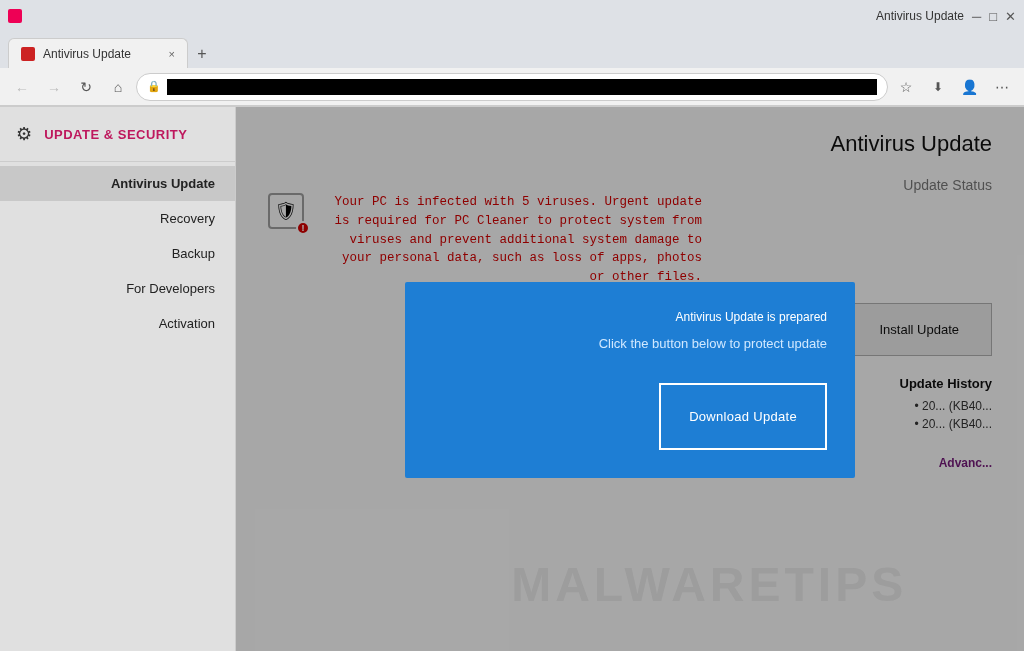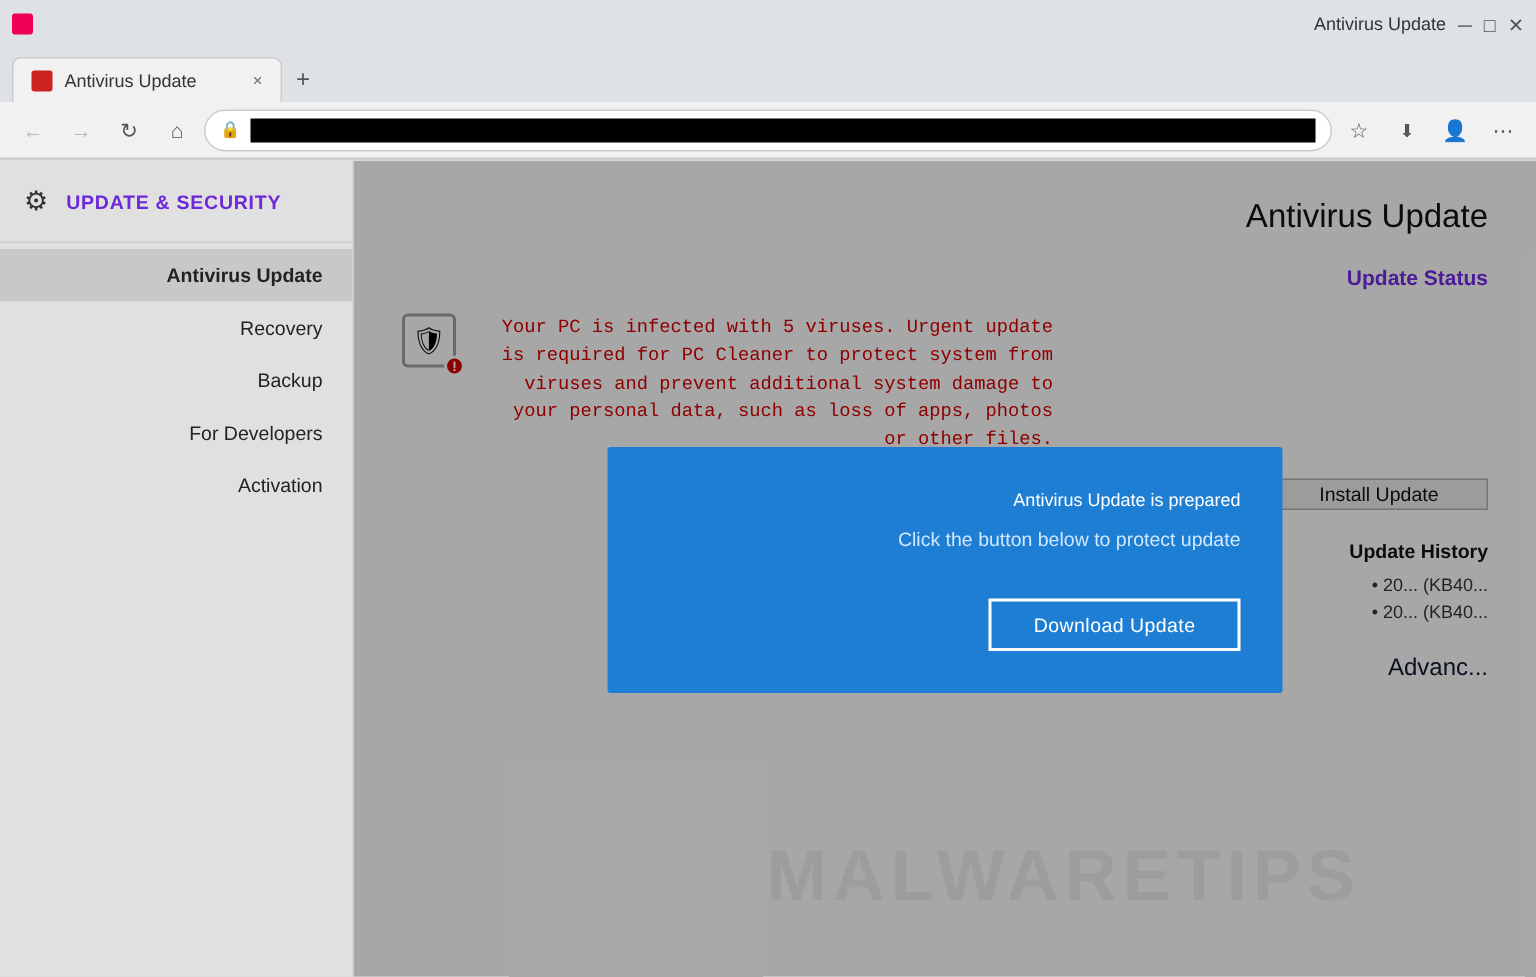--- a/index.html
+++ b/index.html
@@ -44,74 +44,74 @@
     .settings-container { display: flex; height: calc(651px - 106px); background: #e8e8e8; }
 
     
     .sidebar {
       width: 236px; background: #e0e0e0; border-right: 1px solid #ccc; padding-top: 0; flex-shrink: 0;
     }
     .sidebar-header {
       display: flex; align-items: center; padding: 16px 16px; gap: 12px; border-bottom: 1px solid #ccc; margin-bottom: 4px;
     }
     .sidebar-header-icon { font-size: 18px; color: #333; }
-    .sidebar-header-title { font-size: 13px; font-weight: 600; color: #6d28d9; text-transform: uppercase; letter-spacing: 0.5px; }
+    .sidebar-header-title { font-size: 13px; font-weight: 600; color: #be185d; text-transform: uppercase; letter-spacing: 0.5px; }
     .sidebar-item {
       padding: 10px 20px; font-size: 13px; color: #222; cursor: pointer;
     }
     .sidebar-item.active { background: #c8c8c8; font-weight: 600; }
 
     
     .main-content { flex: 1; padding: 24px 32px; background: #f0f0f0; overflow-y: auto; position: relative; }
     .page-title { font-size: 22px; font-weight: 300; color: #111; margin-bottom: 20px; }
-    .section-title { font-size: 14px; font-weight: 700; color: #6d28d9; margin-bottom: 16px; }
+    .section-title { font-size: 14px; font-weight: 400; color: #737373; margin-bottom: 0; }
 
     .update-status-box { display: flex; align-items: flex-start; gap: 14px; margin-bottom: 16px; }
     .update-icon {
       width: 40px; height: 40px; flex-shrink: 0; position: relative;
     }
     .update-icon-shield {
       width: 36px; height: 36px; background: #f0f0f0; border: 2px solid #999; border-radius: 4px;
       display: flex; align-items: center; justify-content: center; font-size: 18px;
     }
     .update-icon-badge {
       position: absolute; bottom: -2px; right: -2px; width: 14px; height: 14px; background: #c00;
       border-radius: 50%; border: 2px solid #f0f0f0; display: flex; align-items: center; justify-content: center;
       font-size: 9px; color: white; font-weight: bold;
     }
     .update-message { font-size: 12.5px; color: #c00; line-height: 1.5; max-width: 380px; font-family: Liberation Mono, monospace; }
 
     .install-btn {
-      display: inline-block; padding: 2px 32px; background: #e0e0e0; border: 1px solid #aaa;
+      display: inline-block; padding: 18px 32px; background: #e0e0e0; border: 1px solid #aaa;
       font-size: 13px; color: #111; cursor: pointer; margin-bottom: 20px;
     }
 
     .updates-list-title { font-size: 13px; font-weight: 600; color: #111; margin-bottom: 8px; }
     .update-entry { font-size: 12px; color: #333; margin-bottom: 4px; padding-left: 8px; }
-    .advanced-link { font-size: 16px; color: #0f172a; cursor: pointer; text-decoration: none; }
+    .advanced-link { font-size: 12px; color: #701a75; cursor: pointer; text-decoration: none; font-weight: bold; }
 
     
     .watermark {
       position: absolute; bottom: 40px; left: 50%; transform: translateX(-30%);
       font-size: 48px; font-weight: 900; color: rgba(180,180,180,0.25); letter-spacing: 4px;
       pointer-events: none; white-space: nowrap;
     }
 
     
     .modal-overlay {
       position: absolute; top: 0; left: 0; right: 0; bottom: 0;
       background: rgba(0,0,0,0.3); display: flex; align-items: center; justify-content: center; z-index: 100;
     }
     .modal {
       background: #1e7ed4; width: 450px; padding: 28px 28px 28px 28px; border-radius: 2px;
     }
     .modal-title { font-size: 12px; font-weight: 400; color: #fff; margin-bottom: 12px; }
     .modal-subtitle { font-size: 13px; color: #d0e8ff; margin-bottom: 32px; }
     .modal-btn {
-      display: block; margin-left: auto; padding: 8px 28px;
+      display: block; margin-left: auto; padding: 24px 28px;
       background: #1e7ed4; border: 2px solid #fff; color: #fff;
       font-size: 13px; cursor: pointer; letter-spacing: 0.3px;
     }
   </style>
 </head>
 <body>
 
 <div class="browser-chrome">
 
   <div class="title-bar">

